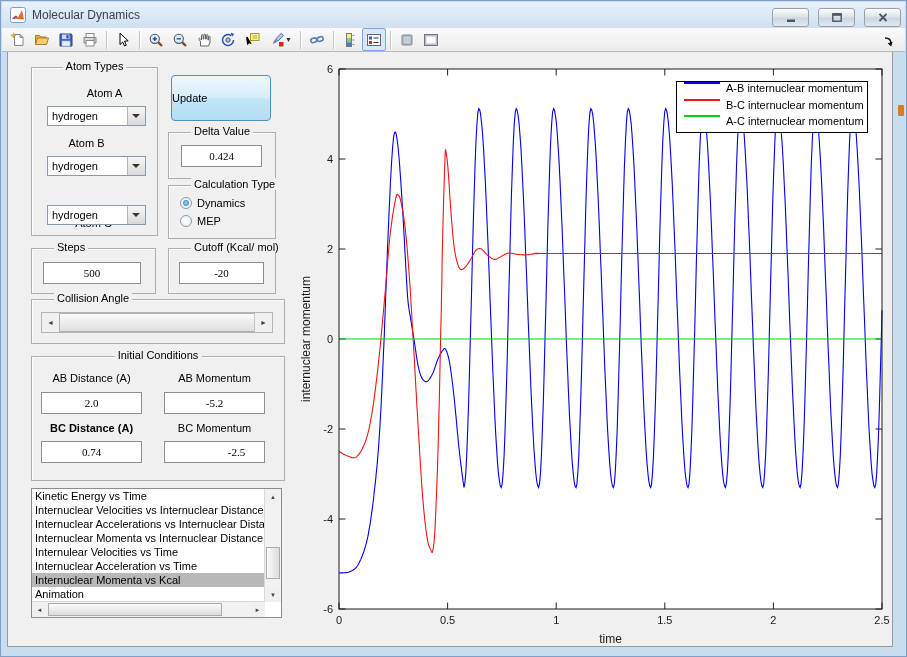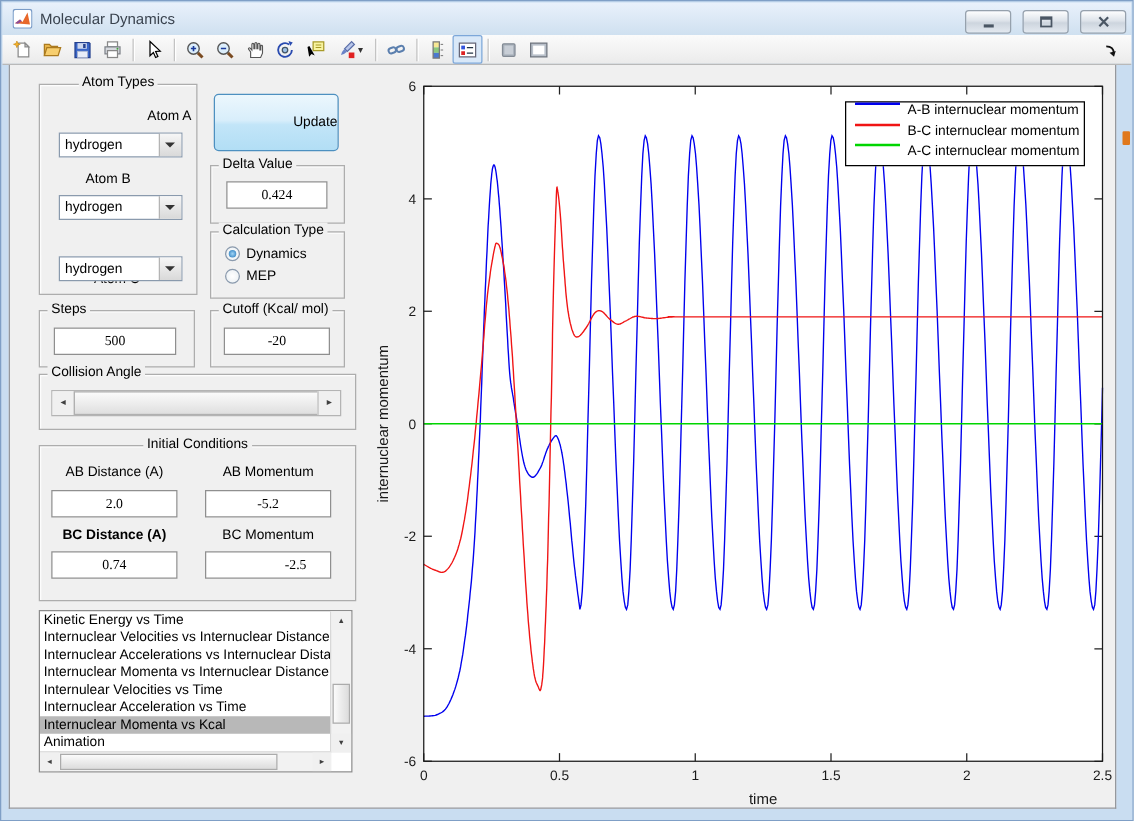--- a/index.html
+++ b/index.html
@@ -15,29 +15,29 @@
   .tbbtn{width:22px;height:21px;display:flex;align-items:center;justify-content:center;border:1px solid transparent;border-radius:2px;}
   .tbbtn.pressed{background:#d9e8f8;border-color:#7da7d9;}
   .tbbtn svg{display:block;}
   .tbsep{width:1px;height:18px;background:#c3c3c3;box-shadow:1px 0 0 #ffffff;margin:0 4px;}
   .tbcaret{font-size:8px;color:#333;margin-left:1px;}
   .dockarrow{position:absolute;right:11px;top:5px;}
   
   .content{position:absolute;left:6px;top:51px;width:884px;height:594px;background:#f0f0f0;border:1px solid #95989d;border-top:none;box-sizing:content-box;}
   
   .grp{position:absolute;border:1px solid #adadad;box-shadow:inset 1px 1px 0 #fdfdfd;}
-  .grp-label{position:absolute;top:-8px;left:6px;background:#f0f0f0;padding:0 3px;font-size:11px;color:#000;white-space:nowrap;}
+  .grp-label{position:absolute;top:-8px;left:22px;background:#f0f0f0;padding:0 3px;font-size:11px;color:#000;white-space:nowrap;}
   .grp-label.center{left:50%;transform:translateX(-50%);}
   .fld{position:absolute;background:#fff;border:1px solid #8f8f8f;font-size:11px;color:#000;text-align:center;line-height:20px;box-sizing:border-box;font-family:Liberation Serif, serif;}
   .lbl{position:absolute;font-size:11px;color:#000;text-align:center;white-space:nowrap;}
   .dd{position:absolute;height:20px;background:#fff;border:1px solid #8a9aad;box-sizing:border-box;}
   .dd .val{display:block;margin:3px 0 0 4px;font-size:11px;color:#000;}
   .dd .ddbtn{position:absolute;right:0;top:0;bottom:0;width:17px;background:linear-gradient(#f6f6f6,#d9d9d9);border-left:1px solid #b4b4b4;}
   .dd .ddbtn::after{content:"";position:absolute;left:4px;top:7px;border:4px solid transparent;border-top-color:#333;}
-  .updbtn{position:absolute;left:170px;top:74px;width:100px;height:46px;border:1px solid #4d90c0;border-radius:4px;background:linear-gradient(#ecf7fd,#d8eefb 46%,#c2e5f8 54%,#b2def5);font-size:11px;color:#000;text-align:right;line-height:44px;box-sizing:border-box;}
+  .updbtn{position:absolute;left:170px;top:74px;width:100px;height:46px;border:1px solid #4d90c0;border-radius:4px;background:linear-gradient(#ecf7fd,#d8eefb 46%,#c2e5f8 54%,#b2def5);font-size:11px;color:#000;text-align:left;line-height:44px;box-sizing:border-box;}
   .radio-row{display:flex;align-items:center;gap:5px;height:18px;margin-left:11px;}
   .radio{width:12px;height:12px;border-radius:50%;border:1px solid #8a9aad;background:radial-gradient(#ffffff,#e8eef2);box-sizing:border-box;position:relative;}
   .radio.on::after{content:"";position:absolute;left:2px;top:2px;width:6px;height:6px;border-radius:50%;background:radial-gradient(#9fd4f6,#1f74b8);}
   .radio-lbl{font-size:11px;color:#000;}
   
   .slider{position:absolute;left:40px;top:311px;width:232px;height:21px;border:1px solid #b4b4b4;background:#f4f4f4;box-sizing:border-box;}
   .sl-btn{position:absolute;top:0;bottom:0;width:17px;background:#f0f0f0;display:flex;align-items:center;justify-content:center;font-size:7px;color:#404040;}
   .sl-btn.l{left:0;border-right:1px solid #c4c4c4;}
   .sl-btn.r{right:0;border-left:1px solid #c4c4c4;}
   .sl-thumb{position:absolute;left:17px;right:17px;top:0;bottom:0;background:linear-gradient(#fbfbfb,#dfdfdf);border:1px solid #b0b0b0;box-sizing:border-box;}
@@ -255,21 +255,21 @@
         <path d="M2 2 C6 2 8 4 8 7.5" fill="none" stroke="#111" stroke-width="1.4"></path>
         <path d="M4.6 7.2 L8.2 10.4 L9.6 5.8 Z" fill="#111"></path>
       </svg>
   </span>
 
   <div class="content"></div>
 
   <div class="grp" style="left:30px;top:66px;width:125px;height:167px;">
     <span class="grp-label center">Atom Types</span>
   </div>
-  <span class="lbl" style="left:30px;top:86px;width:147px;margin-left:31px;">Atom A</span>
+  <span class="lbl" style="left:30px;top:86px;width:147px;">Atom A</span>
   <div class="dd" style="left:46px;top:105px;width:99px;">
     <span class="val">hydrogen</span>
     <span class="ddbtn"></span>
   </div>
   <span class="lbl" style="left:30px;top:136px;width:111px;">Atom B</span>
   <div class="dd" style="left:46px;top:155px;width:99px;">
     <span class="val">hydrogen</span>
     <span class="ddbtn"></span>
   </div>
   <span class="lbl" style="left:30px;top:186px;width:125px;margin-top:30px;">Atom C</span>

